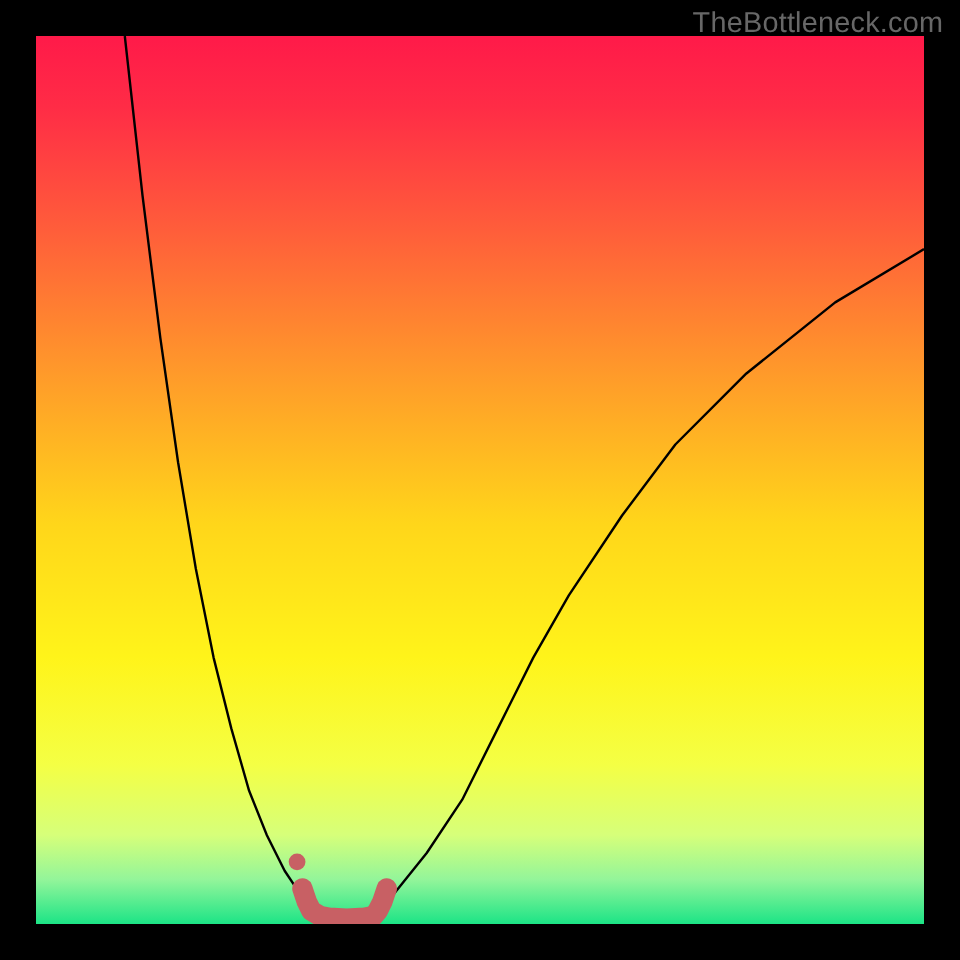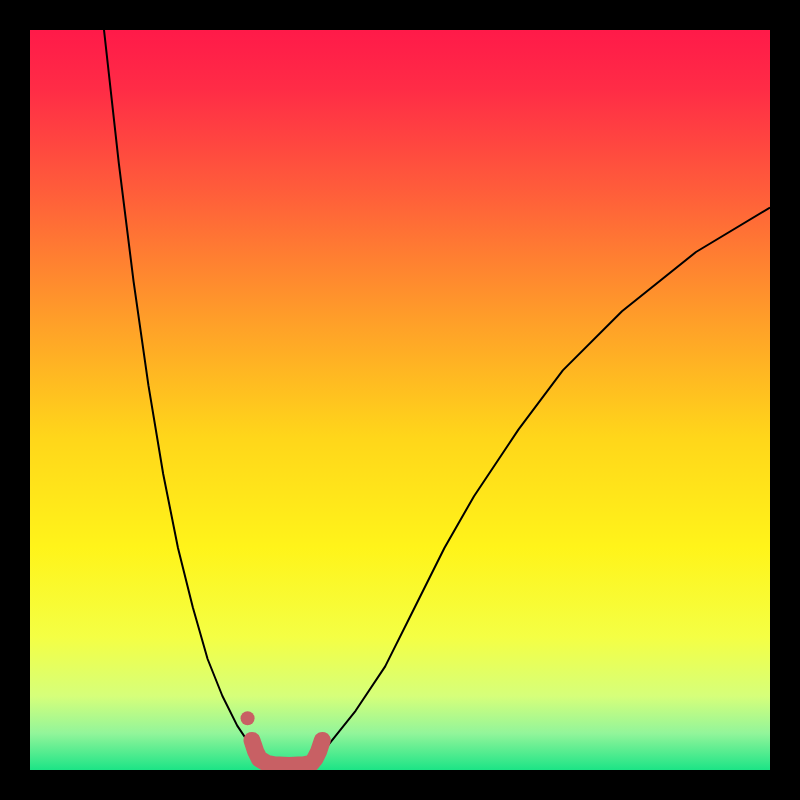--- a/index.html
+++ b/index.html
@@ -40,20 +40,21 @@
     display: block;
     width: 100%;
     height: 100%;
   }
 </style>
 </head>
 <body>
 
 <div class="frame">
 
+  <div class="watermark">TheBottleneck.com</div>
 
   <div class="plot-wrap">
     <svg id="chart-svg" viewBox="0 0 740 740" preserveAspectRatio="none">
       <defs>
         <linearGradient id="bg-grad" x1="0" y1="0" x2="0" y2="1">
           <stop offset="0%" stop-color="#FF1A49"></stop>
           <stop offset="8%" stop-color="#FF2C46"></stop>
           <stop offset="22%" stop-color="#FF5E3A"></stop>
           <stop offset="38%" stop-color="#FF9A2A"></stop>
           <stop offset="55%" stop-color="#FFD61A"></stop>

